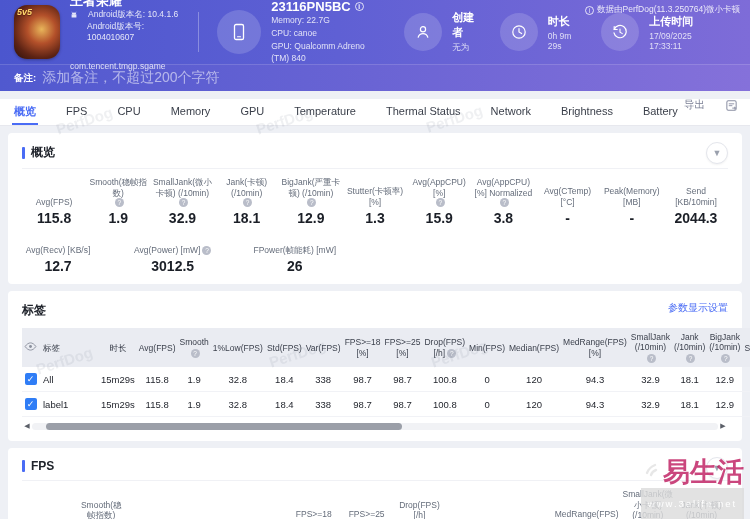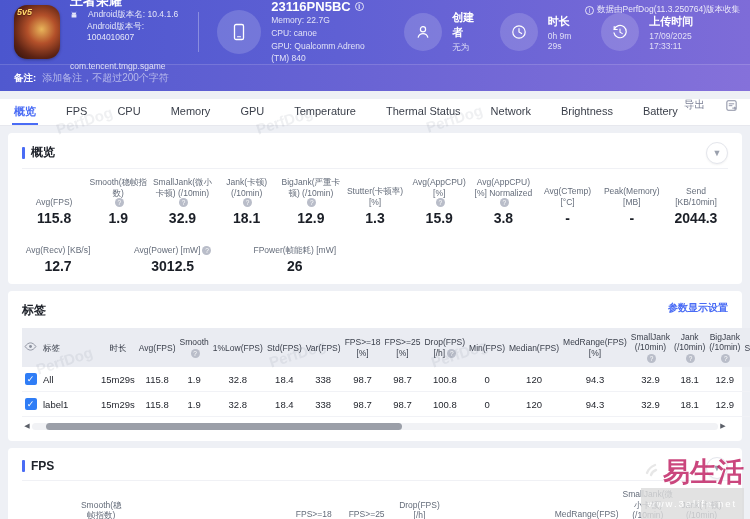--- a/index.html
+++ b/index.html
@@ -29,21 +29,21 @@
   .circle-ic.sm { width:38px; height:38px; }
   .blk { display:flex; align-items:center; gap:10px; margin-right:24px; }
   .blk-name { font-size:13px; font-weight:700; display:flex; align-items:center; gap:4px; }
   .blk-sub { font-size:8.5px; color:rgba(255,255,255,.82); line-height:1.5; }
   .blk-label { font-size:11px; font-weight:700; }
   .blk-val { font-size:8.5px; color:rgba(255,255,255,.78); margin-top:2px; }
 
   .note-strip { height:24px; background:linear-gradient(90deg,#5059cf 0%,#6a64d4 50%,#8571da 100%);
     border-top:1px solid rgba(255,255,255,.14); display:flex; align-items:center; padding:13px 14px; }
   .note-label { color:#fff; font-size:9.5px; font-weight:700; }
-  .note-ph { color:rgba(255,255,255,.55); font-size:10px; margin-left:6px; }
+  .note-ph { color:rgba(255,255,255,.55); font-size:14px; margin-left:6px; }
 
   
   .tabbar { margin-top:8px; background:#fff; height:27px; display:flex; align-items:stretch;
     padding:0 12px; border-bottom:1px solid #e7e8ee; }
   .tab { font-size:11px; color:#3a3f4a; display:flex; align-items:center; padding:0 2px;
     margin-right:26px; cursor:pointer; border-bottom:2px solid transparent; white-space:nowrap; }
   .tab.active { color:#4a6cf5; font-weight:700; border-bottom-color:#4a6cf5; }
   .export { margin-left:auto; display:flex; align-items:center; gap:20px; color:#7c8196; font-size:10.5px; cursor:pointer; }
 
   
@@ -59,21 +59,21 @@
   .metric-row.spread .metric { flex:1 1 0; }
   .metric-row.left .metric { flex:0 0 auto; margin-right:38px; min-width:72px; }
   .metric { text-align:center; padding:0 2px; }
   .metric-label { font-size:8.5px; color:#646c7a; line-height:1.25; min-height:21px;
     display:flex; align-items:flex-end; justify-content:center; flex-wrap:wrap; }
   .metric-value { font-size:14px; font-weight:700; color:#1b1f27; margin-top:3px; }
   .idot { display:inline-flex; width:9px; height:9px; border-radius:50%; background:#b9bdc9; color:#fff;
     font-size:6.5px; align-items:center; justify-content:center; margin-left:2px; cursor:pointer; flex:0 0 auto; }
 
   
-  .settings-link { position:absolute; right:14px; top:10px; color:#4a6cf5; font-size:10px; cursor:pointer;font-weight:bold; }
+  .settings-link { position:absolute; right:14px; top:10px; color:#4a6cf5; font-size:10px; cursor:pointer; }
   table.ltab { width:100%; border-collapse:collapse; table-layout:auto; margin-top:6px; }
   .ltab th { background:#eaecf2; font-size:8.5px; color:#3c414d; font-weight:400; padding:4px 2px;
     text-align:center; line-height:1.2; }
   .ltab th:first-child { width:26px; }
   .ltab td { font-size:9.5px; color:#23262e; padding:6px 2px; text-align:center;
     border-bottom:1px solid #f1f2f6; white-space:nowrap; }
   .ltab th:nth-child(2), .ltab td:nth-child(2) { text-align:left; padding-left:4px; min-width:60px; }
   .cbx { display:inline-flex; width:12px; height:12px; background:#2f7df6; border-radius:2px; color:#fff;
     font-size:9px; align-items:center; justify-content:center; cursor:pointer; }
   .hscroll { display:flex; align-items:center; height:10px; margin-top:4px; }
@@ -89,21 +89,21 @@
   .site-bar { margin-top:2px; background:#dcdcdc; color:#fff; font-size:9.5px; letter-spacing:2px; padding:10px 6px; }
 </style>
 </head>
 <body>
 
 <div class="page">
 
   <div class="hdr">
     <div class="version-note">
       <span class="icirc">i</span>
-      <span>数据由PerfDog(11.3.250764)版本收集</span>
+      <span>数据由PerfDog(11.3.250764)微小卡顿</span>
     </div>
 
     <div class="game-icon">
       <span class="badge">5v5</span>
     </div>
     <div class="game-info">
       <div class="game-name">王者荣耀</div>
       <div class="game-line">
         <svg width="8" height="8" viewBox="0 0 10 10">
             <path d="M2 5a3 3 0 016 0v3H2z" fill="#fff" opacity=".85"></path>

